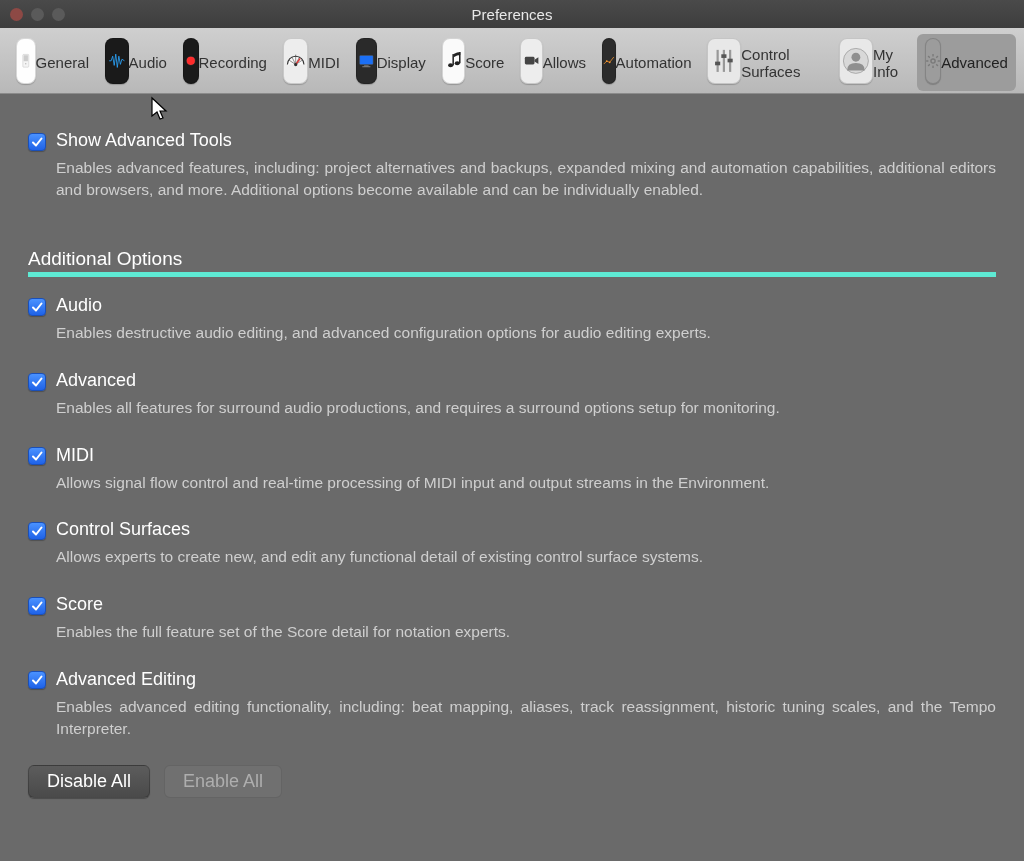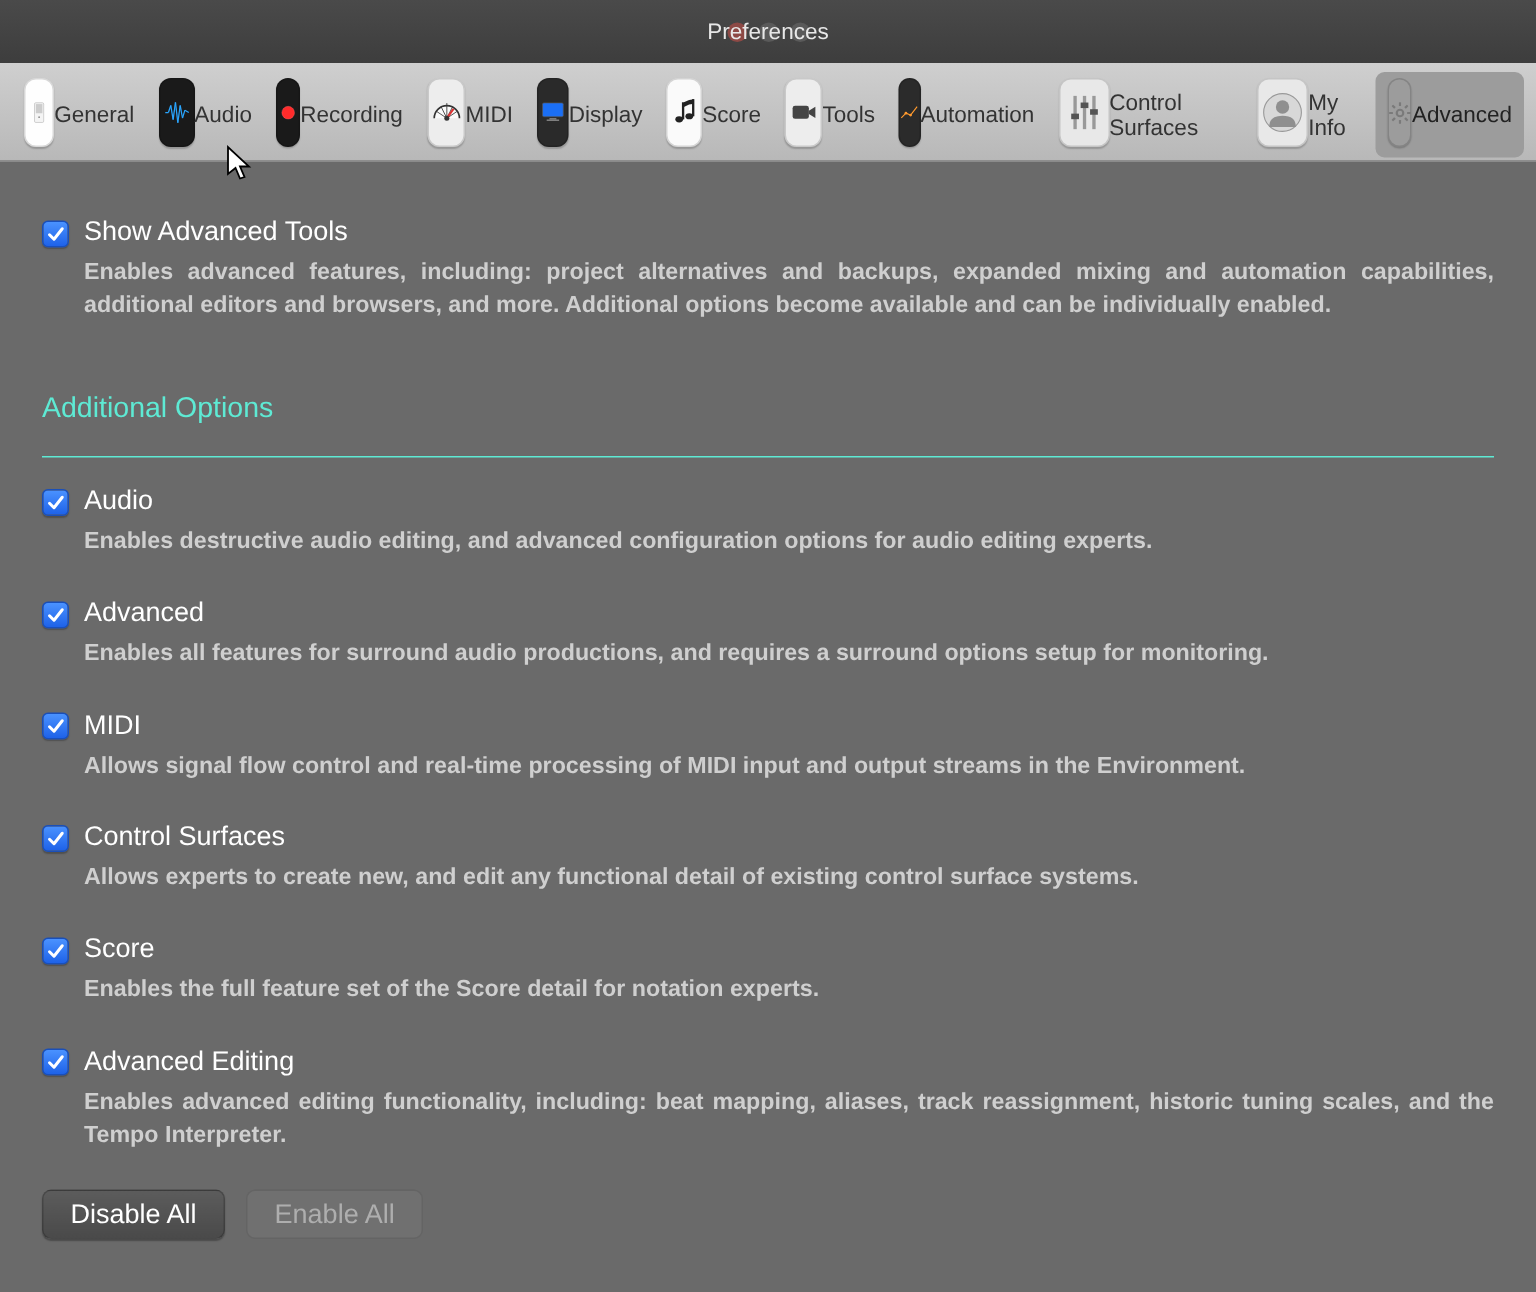--- a/index.html
+++ b/index.html
@@ -5,27 +5,26 @@
   * { box-sizing: border-box; margin: 0; padding: 0; }
   body {
     width: 1024px;
     height: 861px;
     background: #6a6a6a;
     font-family: -apple-system, "Helvetica Neue", Arial, sans-serif;
     overflow: hidden;
     color: #ddd;
   }
   .titlebar {
-    height: 42px;
+    height: 28px;
     background: linear-gradient(#4a4a4a, #3d3d3d);
     display: flex;
     align-items: center;
     padding: 0 10px;
     position: relative;
-    justify-content: center;
   }
   .traffic { display:flex; gap:8px; align-items:center; }
   .traffic .dot { width: 13px; height:13px; border-radius:50%; }
   .dot.close { background:#8d4945; }
   .dot.min { background:#5a5a5a; }
   .dot.max { background:#5a5a5a; }
   .title {
     position:absolute; left:0; right:0; text-align:center;
     color:#e8e8e8; font-size:15px; font-weight:400;
     pointer-events:none;
@@ -72,26 +71,25 @@
     box-shadow: 0 1px 1px rgba(0,0,0,0.25);
   }
   .checkbox svg { width:12px; height:12px; }
   .opt-title {
     font-size: 18px; font-weight: 500; color:#fff;
   }
   .opt-desc {
     font-size: 15.5px; color:#cfcfcf; line-height:1.4;
     margin-left: 28px;
     text-align: justify;
-    font-weight: bold;
   }
   .section-title {
-    font-size: 19px; font-weight: 500; color:#5eead4;
-    border-bottom: 1px solid #5eead4;
-    padding-bottom: 20px; margin-top: 48px; margin-bottom: 18px;
+    font-size: 19px; font-weight: 500; color:#ffffff;
+    border-bottom: 5px solid #5eead4;
+    padding-bottom: 2px; margin-top: 48px; margin-bottom: 18px;
   }
   .option-block { margin-bottom: 26px; }
   .buttons {
     display:flex; gap:14px; margin-top:18px; padding-left:0;
   }
   .btn {
     padding: 5px 18px;
     border-radius:6px;
     font-size:18px;
     font-weight:400;
@@ -220,21 +218,21 @@
     <div class="label">Score</div>
   </div>
 
   <div class="tab">
     <div class="icon-wrap ic-movie">
       <svg viewBox="0 0 46 46">
           <rect x="10" y="14" width="20" height="16" rx="3" fill="#444"></rect>
           <path d="M30 20 L38 15 L38 29 L30 24 Z" fill="#444"></path>
         </svg>
     </div>
-    <div class="label">Tools</div>
+    <div class="label">Allows</div>
   </div>
 
   <div class="tab">
     <div class="icon-wrap ic-auto">
       <svg viewBox="0 0 46 46">
           <polyline points="6,34 16,24 26,28 40,10" fill="none" stroke="#ff9a2e" stroke-width="2.5"></polyline>
           <circle cx="16" cy="24" r="3" fill="#ff9a2e"></circle>
           <circle cx="26" cy="28" r="3" fill="#ff9a2e"></circle>
         </svg>
     </div>

